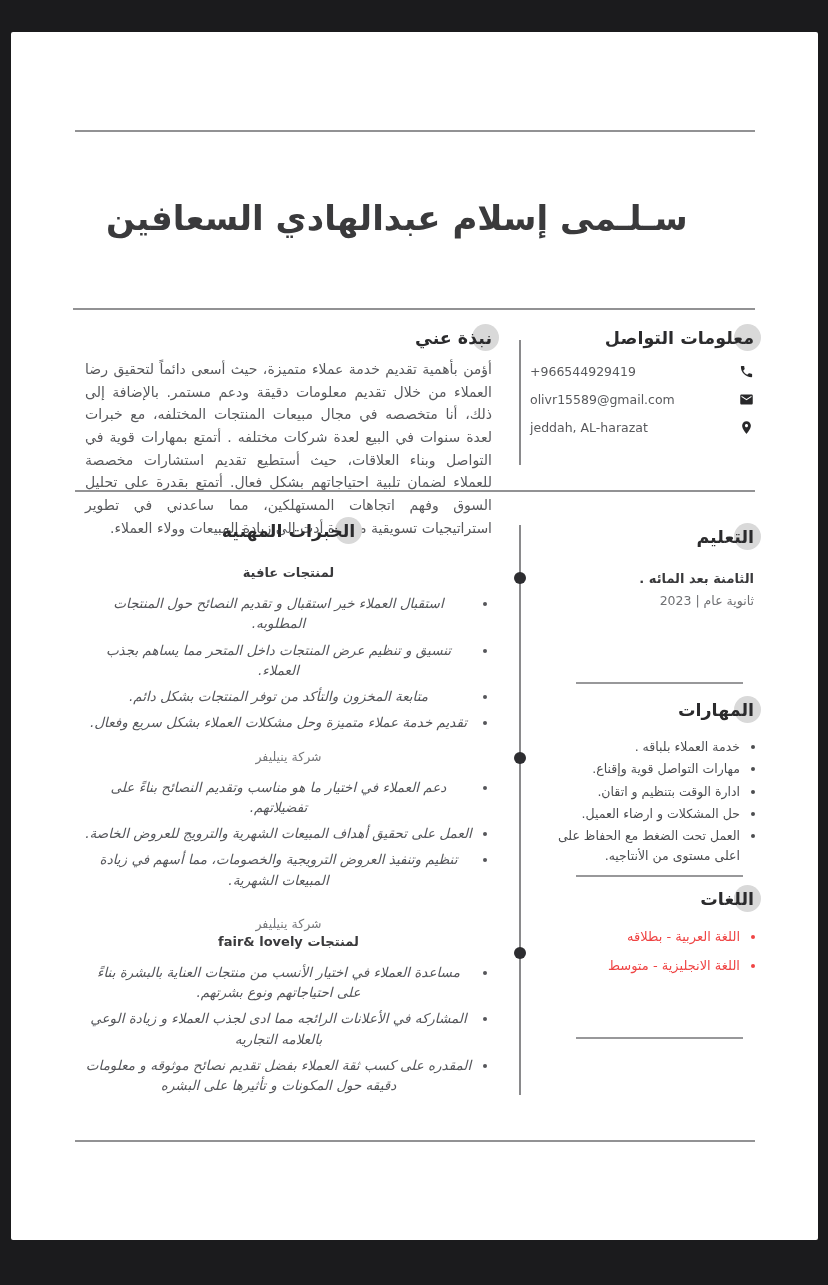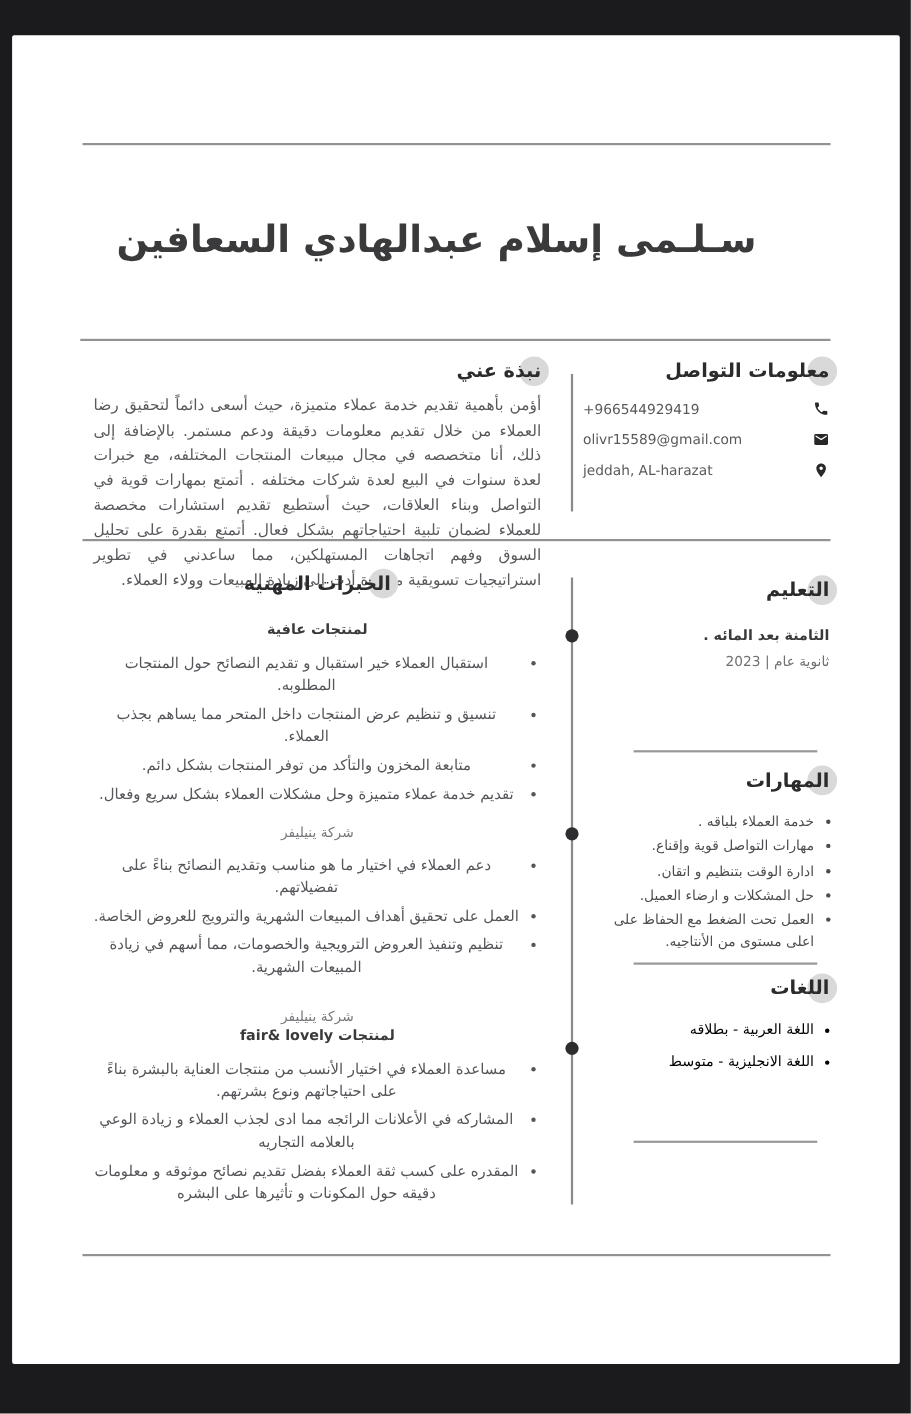--- a/index.html
+++ b/index.html
@@ -48,39 +48,39 @@
   .vline-contact{position:absolute;left:508px;top:308px;width:2px;height:125px;background:#8a8a8c;}
 
   
   .experience{position:absolute;left:74px;top:489px;width:407px;direction:rtl;text-align:center;}
   .job{margin-top:16px;}
   .job-first{margin-top:24px;}
   .job-last{margin-top:26px;}
   .job .company{font-size:12.5px;color:#77787b;margin-bottom:3px;}
   .job .role{font-size:13px;font-weight:bold;color:#3a3a3c;}
   .job ul{margin:13px 0 0;padding:0 20px 0 0;}
-  .job li{font-size:13.5px;color:#55565a;line-height:1.5;margin-bottom:6px;}
+  .job li{font-size:13.5px;color:#55565a;line-height:1.5;margin-bottom:6px;font-style:italic;}
 
   
   .vline-timeline{position:absolute;left:508px;top:493px;width:2px;height:570px;background:#8a8a8c;}
   .tdot{position:absolute;left:503px;width:12px;height:12px;border-radius:50%;background:#2d2d30;}
   .tdot1{top:540px;} .tdot2{top:720px;} .tdot3{top:915px;}
 
   
   .education{position:absolute;left:519px;top:495px;width:226px;direction:rtl;text-align:right;padding-right:2px;box-sizing:border-box;}
   .education .school{margin-top:24px;font-size:13px;font-weight:bold;color:#3a3a3c;}
   .education .degree{margin-top:7px;font-size:12.5px;color:#6f7073;}
 
   .skills{position:absolute;left:519px;top:668px;width:226px;direction:rtl;text-align:right;padding-right:2px;box-sizing:border-box;}
   .skills ul{margin:17px 0 0;padding:0 14px 0 0;}
   .skills li{font-size:12.5px;color:#4c4d50;line-height:1.62;margin-bottom:2px;}
 
   .languages{position:absolute;left:519px;top:857px;width:226px;direction:rtl;text-align:right;padding-right:2px;box-sizing:border-box;}
   .languages ul{margin:18px 0 0;padding:0 14px 0 0;}
-  .languages li{font-size:13px;color:#000000;line-height:1.55;margin-bottom:9px;}
+  .languages li{font-size:13px;color:#ef4444;line-height:1.55;margin-bottom:9px;}
 </style>
 </head>
 <body>
 
 <div class="page">
 
   <div class="rule rule-top"></div>
 
   <div class="name">سـلـمى إسلام عبدالهادي السعافين</div>
 

